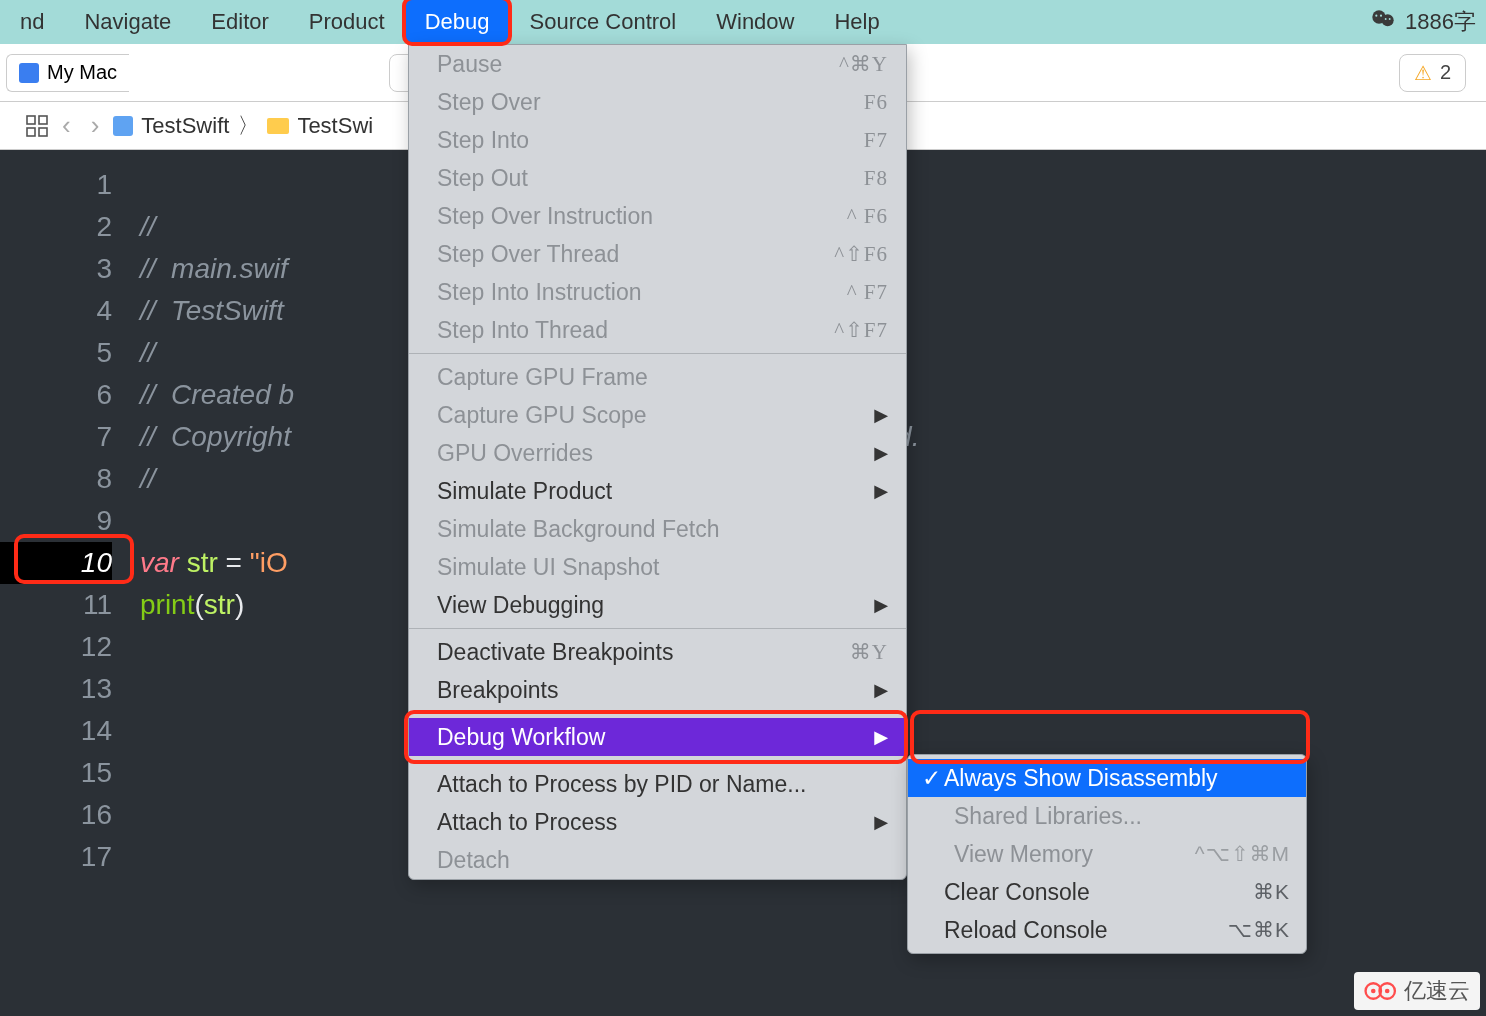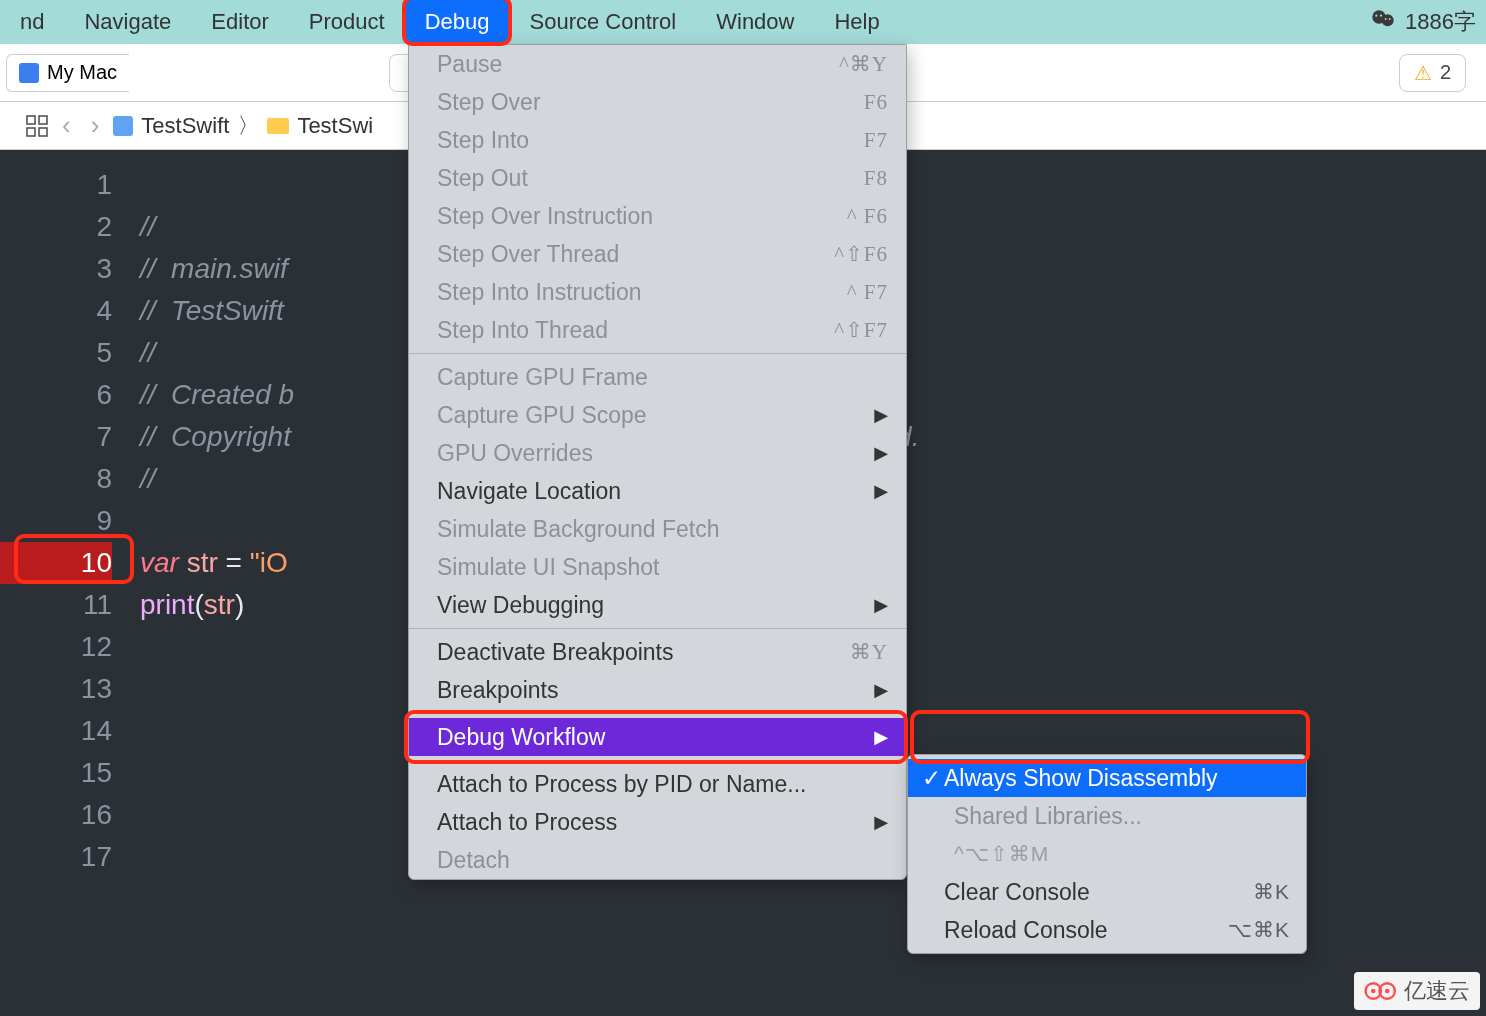--- a/index.html
+++ b/index.html
@@ -24,26 +24,26 @@
 .crumbs { height:48px; background:#fff; border-bottom:1px solid #ccc; display:flex; align-items:center; padding-left:26px; font-size:22px; color:#333; gap:8px; }
 .crumbs .ico-grid { width:22px; height:22px; display:inline-block; }
 .crumbs .nav-ar { color:#aaa; font-size:26px; padding:0 6px; }
 .crumbs .proj-ico { width:20px; height:20px; background:#5fa3f2; border-radius:3px; display:inline-block; }
 .crumbs .fold-ico { width:22px; height:16px; background:#ffcc4d; border-radius:2px; display:inline-block; }
 
 
 .editor { position:absolute; left:0; top:150px; right:0; bottom:0; background:#2b3036; font-family:"SF Mono",Menlo,Consolas,monospace; font-size:28px; }
 .gutter { position:absolute; left:0; top:0; width:130px; text-align:right; color:#8b949e; line-height:42px; padding-right:18px; padding-top:14px; }
 .gutter div { height:42px; }
-.gutter .bp { background:#b91c1c; color:#fff; }
+.gutter .bp { background:#000000; color:#fff;font-style:italic; }
 .code { position:absolute; left:140px; top:14px; line-height:42px; white-space:pre; }
 .cm { color:#8b949e; font-style:italic; }
 .kw { color:#ff7a8a; font-style:italic; }
-.id { color:#fca5a5; }
-.fn { color:#f0abfc; }
+.id { color:#bef264; }
+.fn { color:#84cc16; }
 .op { color:#e8eaed; }
 .br { color:#e8eaed; }
 .str { color:#ff9e64; }
 
 
 .dropdown { position:absolute; left:408px; top:44px; width:499px; background:#d3d6da; border:1px solid #9aa0a6; border-radius:0 0 6px 6px; font-size:23px; color:#333; box-shadow:3px 6px 18px rgba(0,0,0,0.25); }
 .dropdown .row { display:flex; align-items:center; height:38px; padding:0 18px 0 28px; }
 .dropdown .row.dis { color:#8d9196; }
 .dropdown .row.sel { background:#6d28d9; color:#fff; }
 .dropdown .sep { height:1px; background:#aeb2b6; margin:4px 0; }
@@ -199,21 +199,21 @@
     </div>
   <div class="row dis">
       <span class="lbl">Capture GPU Scope</span>
       <span class="sub">▶</span>
     </div>
   <div class="row dis">
       <span class="lbl">GPU Overrides</span>
       <span class="sub">▶</span>
     </div>
   <div class="row">
-      <span class="lbl">Navigate Location</span>
+      <span class="lbl">Simulate Product</span>
       <span class="sub">▶</span>
     </div>
   <div class="row dis">
       <span class="lbl">Simulate Background Fetch</span>
     </div>
   <div class="row dis">
       <span class="lbl">Simulate UI Snapshot</span>
     </div>
   <div class="row">
       <span class="lbl">View Debugging</span>
@@ -251,20 +251,21 @@
       <span class="chk">✓</span>
       <span class="lbl">Always Show Disassembly</span>
     </div>
   <div class="sep"></div>
   <div class="row dis">
       <span class="chk"></span>
       <span class="lbl">Shared Libraries...</span>
     </div>
   <div class="row dis">
       <span class="chk"></span>
+      <span class="lbl">View Memory</span>
       <span class="sc">^⌥⇧⌘M</span>
     </div>
   <div class="row">
       <span class="chk"></span>
       <span class="lbl">Clear Console</span>
       <span class="sc">⌘K</span>
     </div>
   <div class="row">
       <span class="chk"></span>
       <span class="lbl">Reload Console</span>

